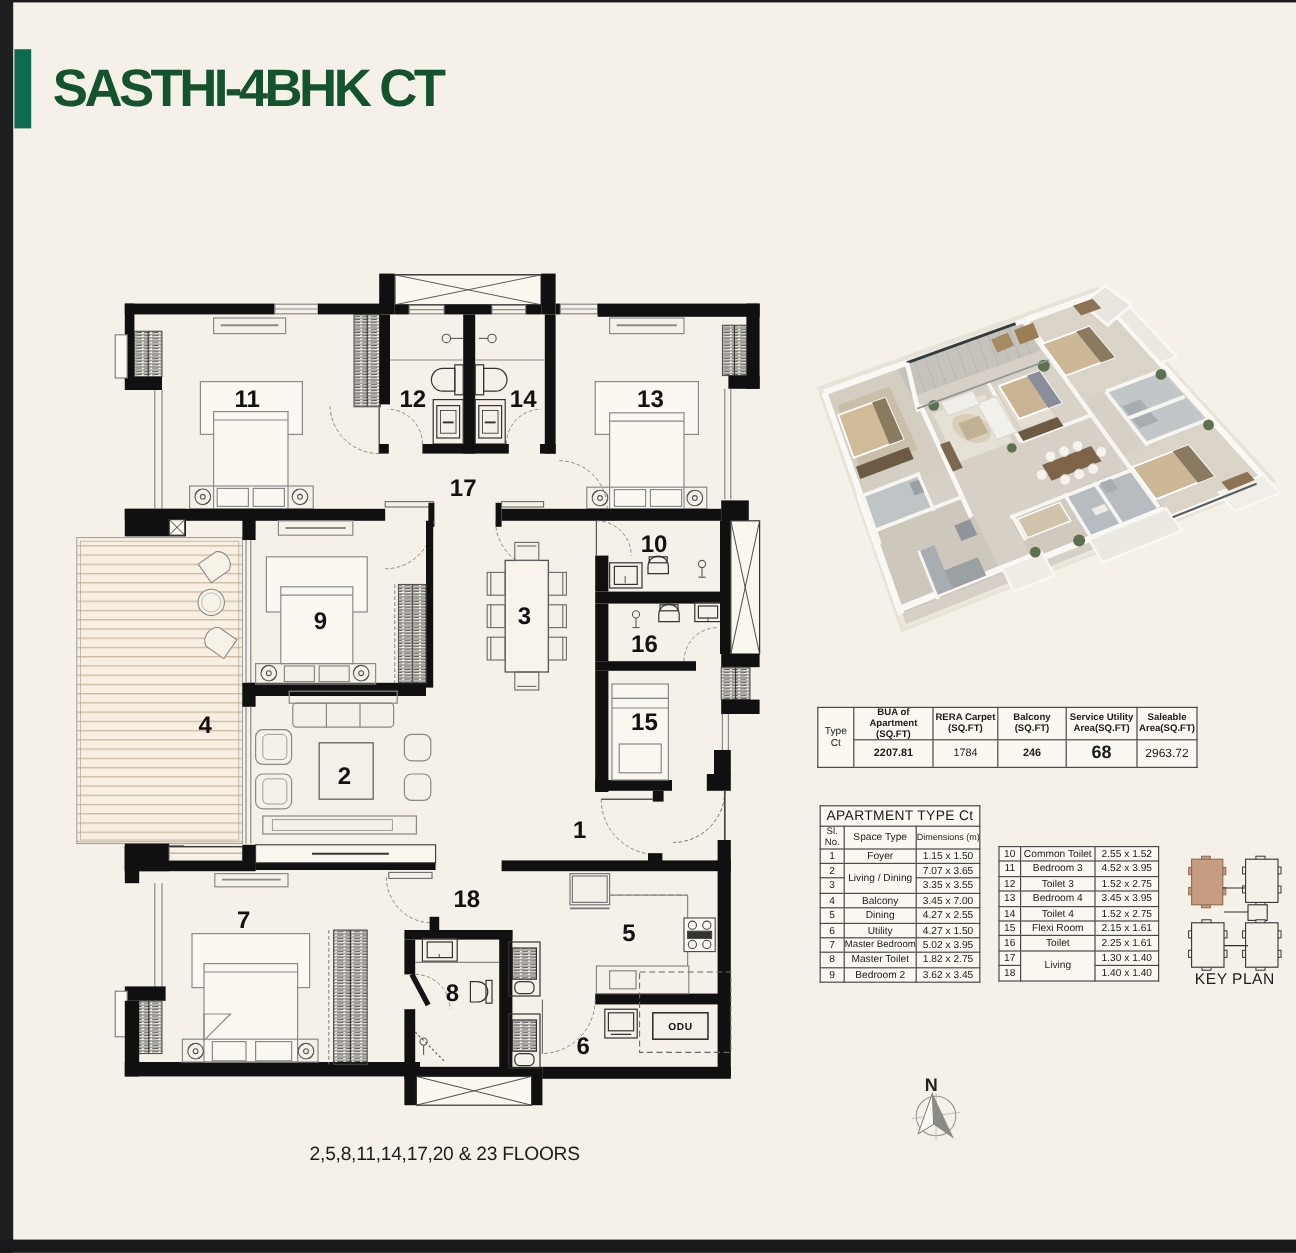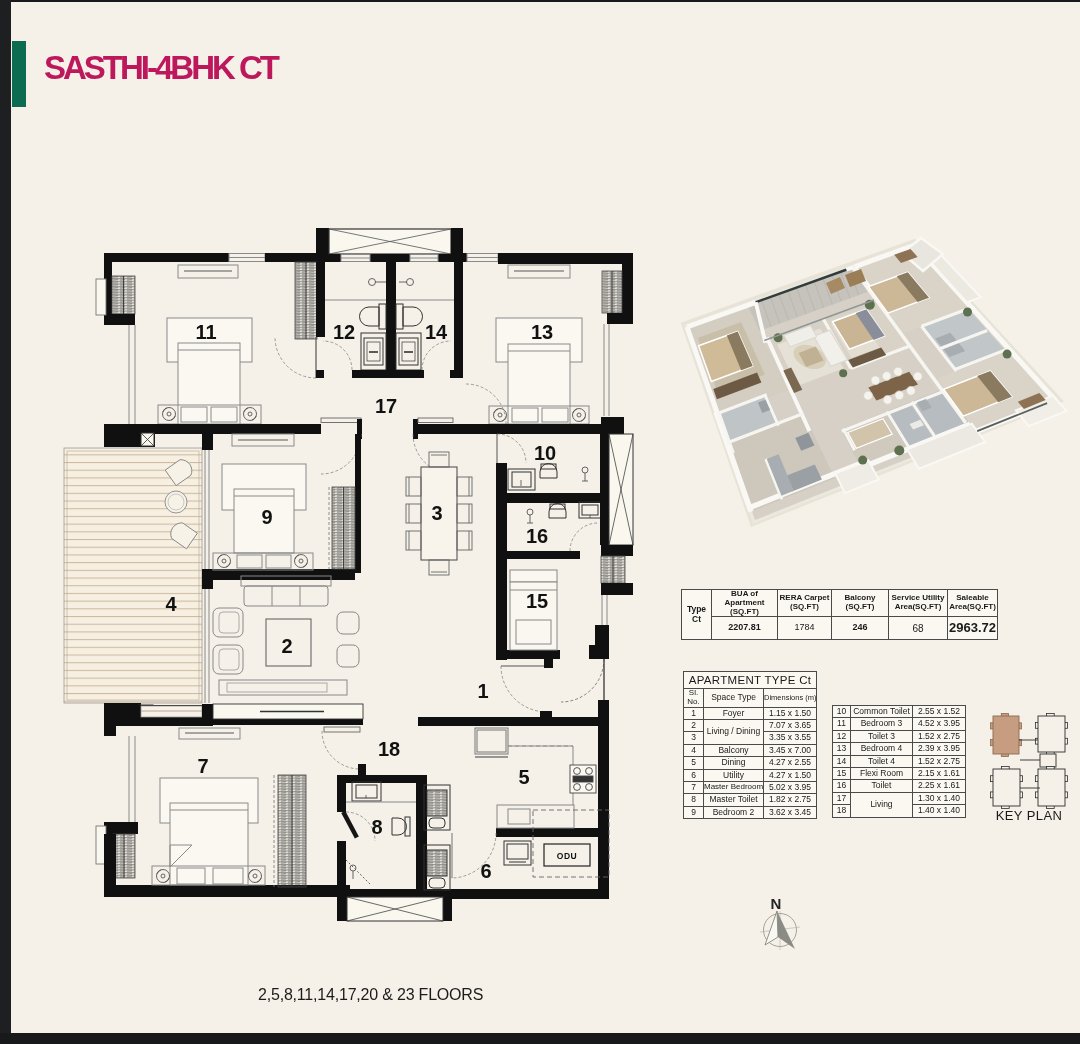--- a/index.html
+++ b/index.html
@@ -12,41 +12,41 @@
 <body>
 
 <div class="abs" style="left:0;top:0;width:1080px;height:2px;background:#17191b"></div>
 
 <div class="abs" style="left:0;top:0;width:11px;height:1044px;background:#1d1f21"></div>
 
 <div class="abs" style="left:0;top:1033px;width:1080px;height:11px;background:#17191b"></div>
 
 <div class="abs" style="left:12px;top:41px;width:14px;height:66px;background:#0d6b52"></div>
 
-<div class="abs" style="left:44px;top:49px;font-size:33px;font-weight:bold;color:#be185d;letter-spacing:-3px">SASTHI-4BHK CT</div>
-
-<div class="abs" style="left:258px;top:986px;font-size:16px;color:#1c1c1c;letter-spacing:-0.2px">2,5,8,11,14,17,20 &amp; 23 FLOORS</div>
+<div class="abs" style="left:44px;top:49px;font-size:44px;font-weight:bold;color:#14532d;letter-spacing:-3px">SASTHI-4BHK CT</div>
+
+<div class="abs" style="left:258px;top:954px;font-size:16px;color:#1c1c1c;letter-spacing:-0.2px">2,5,8,11,14,17,20 &amp; 23 FLOORS</div>
 
 <div class="abs" style="left:681px;top:589px">
 <table style="font-size:8px">
 <tbody>
         <tr>
-          <td rowspan="2" style="width:29px;font-weight:bold;font-size:8.5px">Type<br>Ct</td>
+          <td rowspan="2" style="width:29px;font-weight:normal;font-size:8.5px">Type<br>Ct</td>
           <th style="width:65px">BUA of<br>Apartment<br>(SQ.FT)</th>
           <th style="width:53px">RERA Carpet<br>(SQ.FT)</th>
           <th style="width:56px">Balcony<br>(SQ.FT)</th>
           <th style="width:58px">Service Utility<br>Area(SQ.FT)</th>
           <th style="width:49px">Saleable<br>Area(SQ.FT)</th>
         </tr>
 <tr style="height:23px">
           <td style="font-weight:bold;font-size:9px">2207.81</td>
           <td style="font-weight:normal;font-size:9px">1784</td>
           <td style="font-weight:bold;font-size:9px">246</td>
-          <td style="font-weight:normal;font-size:10px">68</td>
-          <td style="font-weight:bold;font-size:13px">2963.72</td>
+          <td style="font-weight:bold;font-size:15px">68</td>
+          <td style="font-weight:normal;font-size:10px">2963.72</td>
         </tr>
 </tbody>
     </table>
 </div>
 
 <div class="abs" style="left:683px;top:671px">
 <table style="font-size:8.5px;table-layout:fixed;width:133px">
       <colgroup>
         <col style="width:20px">
         <col style="width:60px">
@@ -128,21 +128,21 @@
           <td>4.52 x 3.95</td>
         </tr>
 <tr>
           <td style="height:11.4px">12</td>
           <td>Toilet 3</td>
           <td>1.52 x 2.75</td>
         </tr>
 <tr>
           <td style="height:11.4px">13</td>
           <td>Bedroom 4</td>
-          <td>2.39 x 3.95</td>
+          <td>3.45 x 3.95</td>
         </tr>
 <tr>
           <td style="height:11.4px">14</td>
           <td>Toilet 4</td>
           <td>1.52 x 2.75</td>
         </tr>
 <tr>
           <td style="height:11.4px">15</td>
           <td>Flexi Room</td>
           <td>2.15 x 1.61</td>

